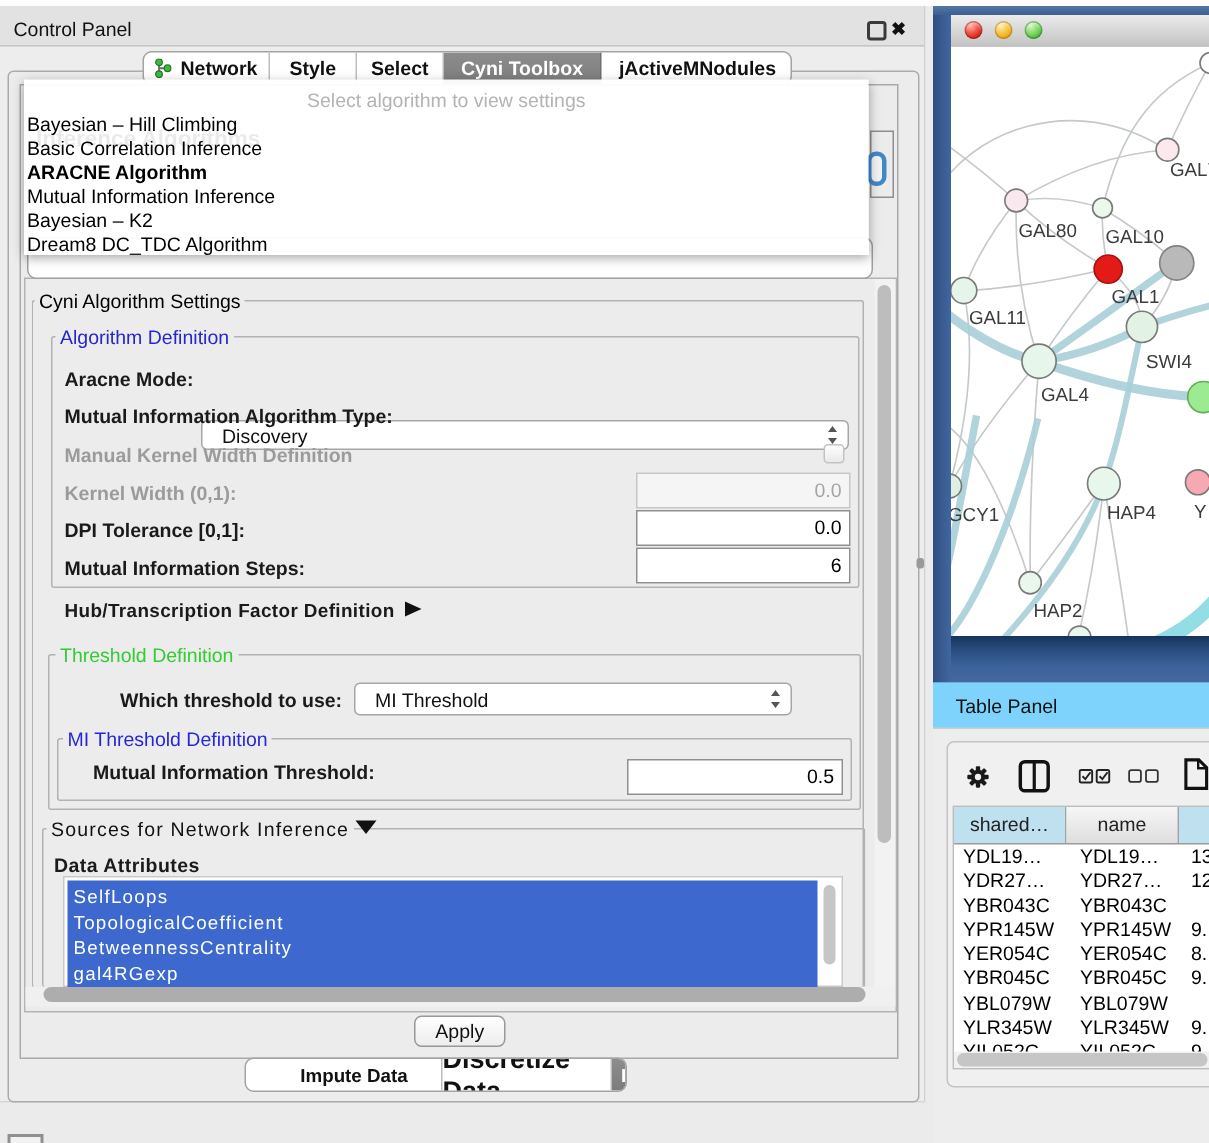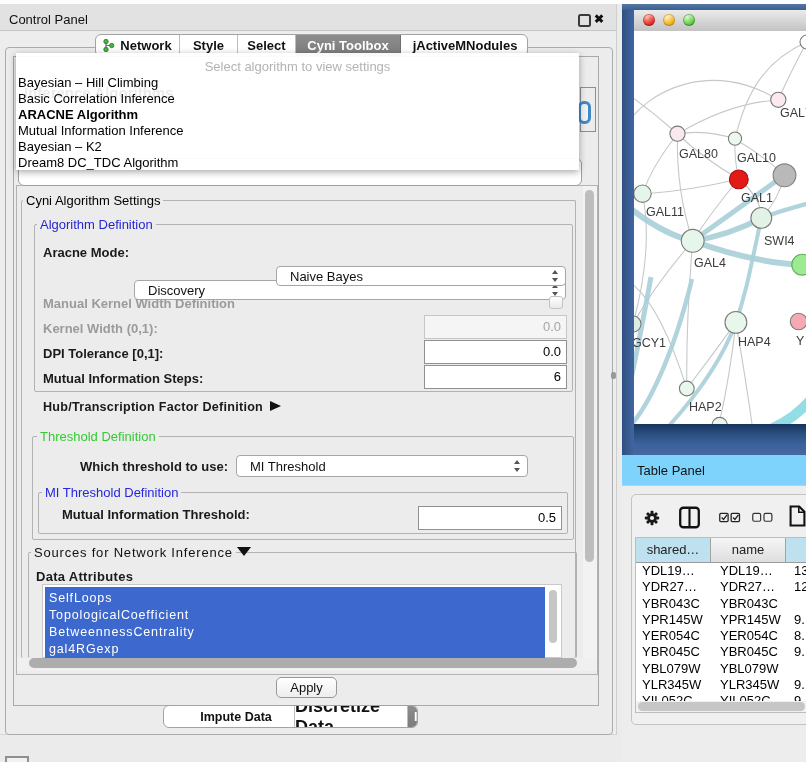--- a/index.html
+++ b/index.html
@@ -70,24 +70,21 @@
 
   <div class="group" style="left:34px;top:220px;width:539px;height:168px;"></div>
   <div class="gtitle" style="left:37px;top:214px;color:#2626cf;">Algorithm Definition</div>
 
   <div class="lbl abs" style="left:43px;top:241px;">Aracne Mode:</div>
   <div class="combo" style="left:134px;top:236px;width:432px;height:20px;margin-top:40px;">
       <span style="position:absolute;left:13px;top:2px;">Discovery</span>
       <span class="ar"></span>
     </div>
 
-  <div class="combo" style="left:276px;top:262px;width:290px;height:20px;">
-      <span style="position:absolute;left:13px;top:2px;">Naive Bayes</span>
-      <span class="ar"></span>
-    </div>
+  <div class="lbl abs" style="left:43px;top:266px;">Mutual Information Algorithm Type:</div>
 
   <div class="lbl dis abs" style="left:43px;top:292px;">Manual Kernel Width Definition</div>
   <div class="abs" style="left:549px;top:292px;width:14px;height:13px;border:1px solid #c3c3c3;border-radius:3px;background:linear-gradient(#fefefe,#e9e9e9);box-sizing:border-box;"></div>
 
   <div class="lbl dis abs" style="left:43px;top:317px;">Kernel Width (0,1):</div>
   <div class="field" style="left:424px;top:311px;width:143px;height:24px;background:#f5f5f5;border-color:#c6c6c6;color:#a5a5a5;">0.0</div>
 
   <div class="lbl abs" style="left:43px;top:342px;">DPI Tolerance [0,1]:</div>
   <div class="field" style="left:424px;top:336px;width:143px;height:24px;">0.0</div>
 

